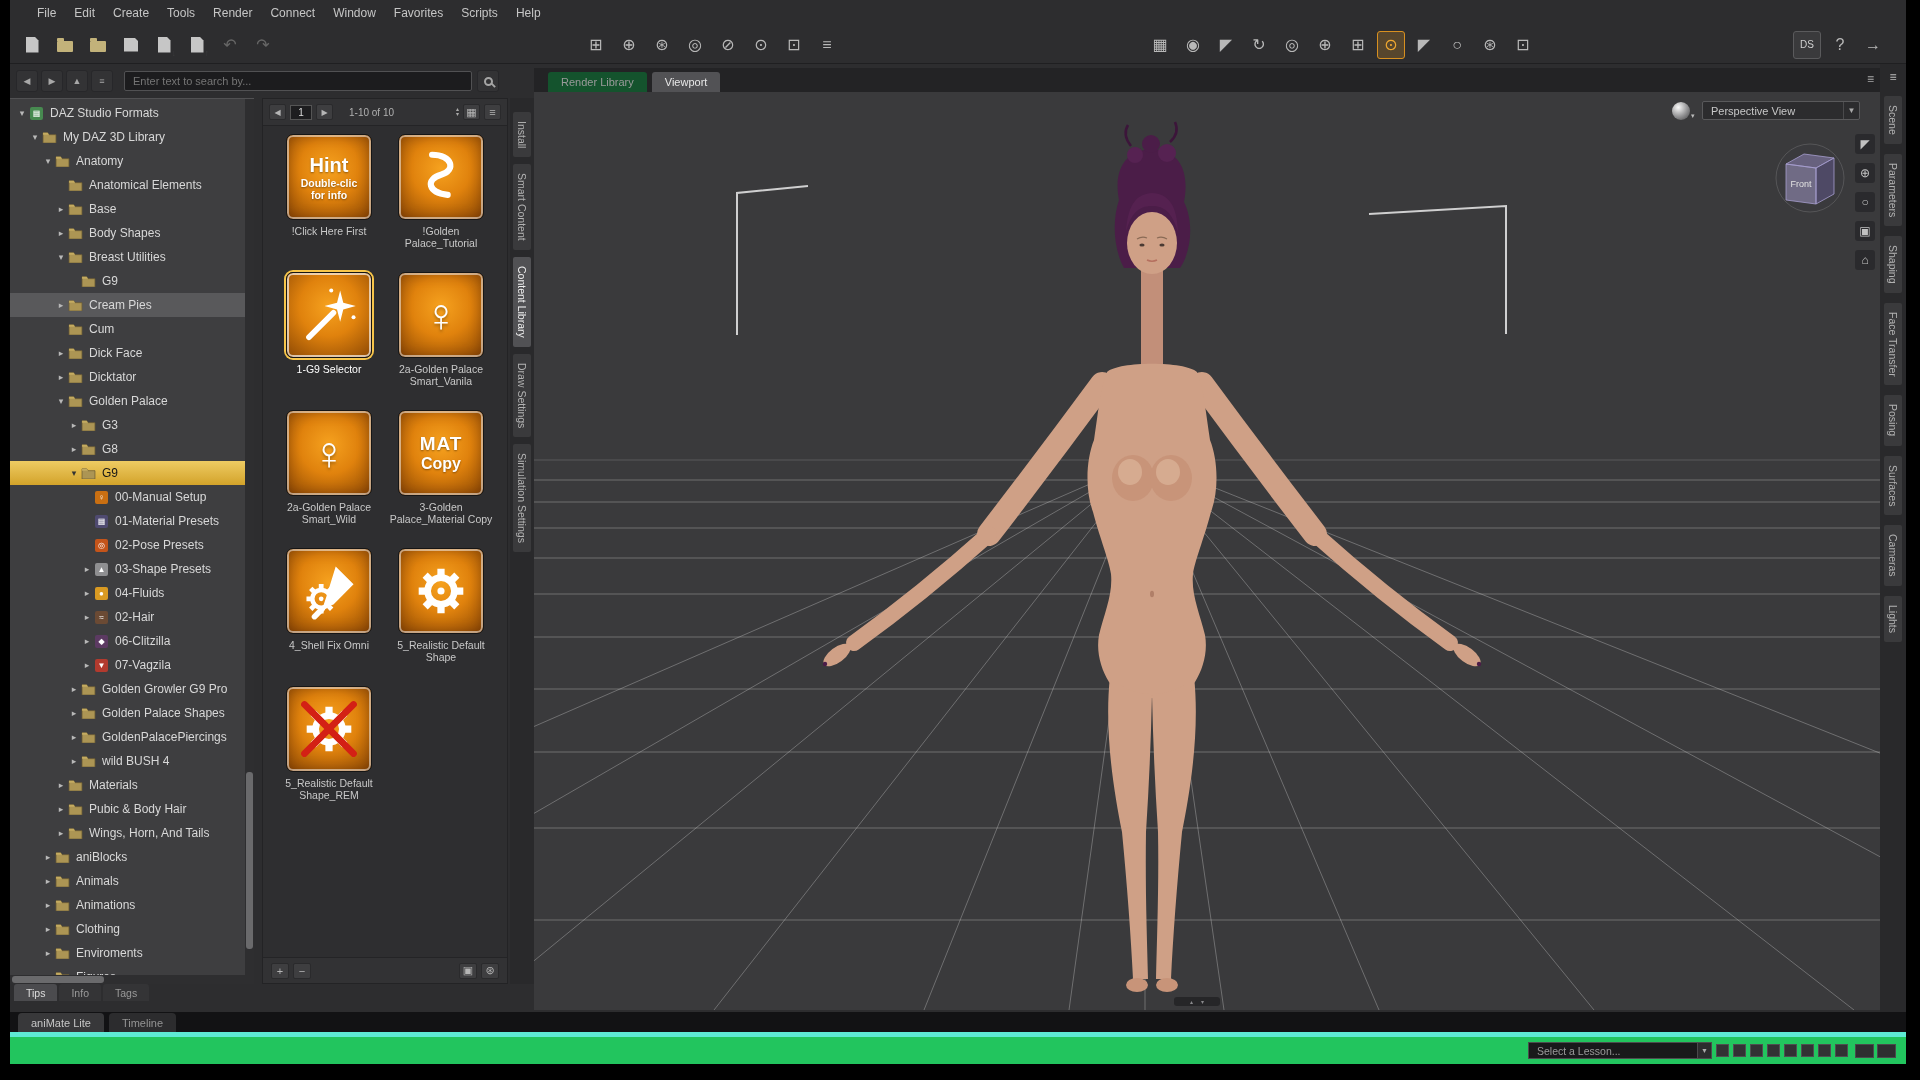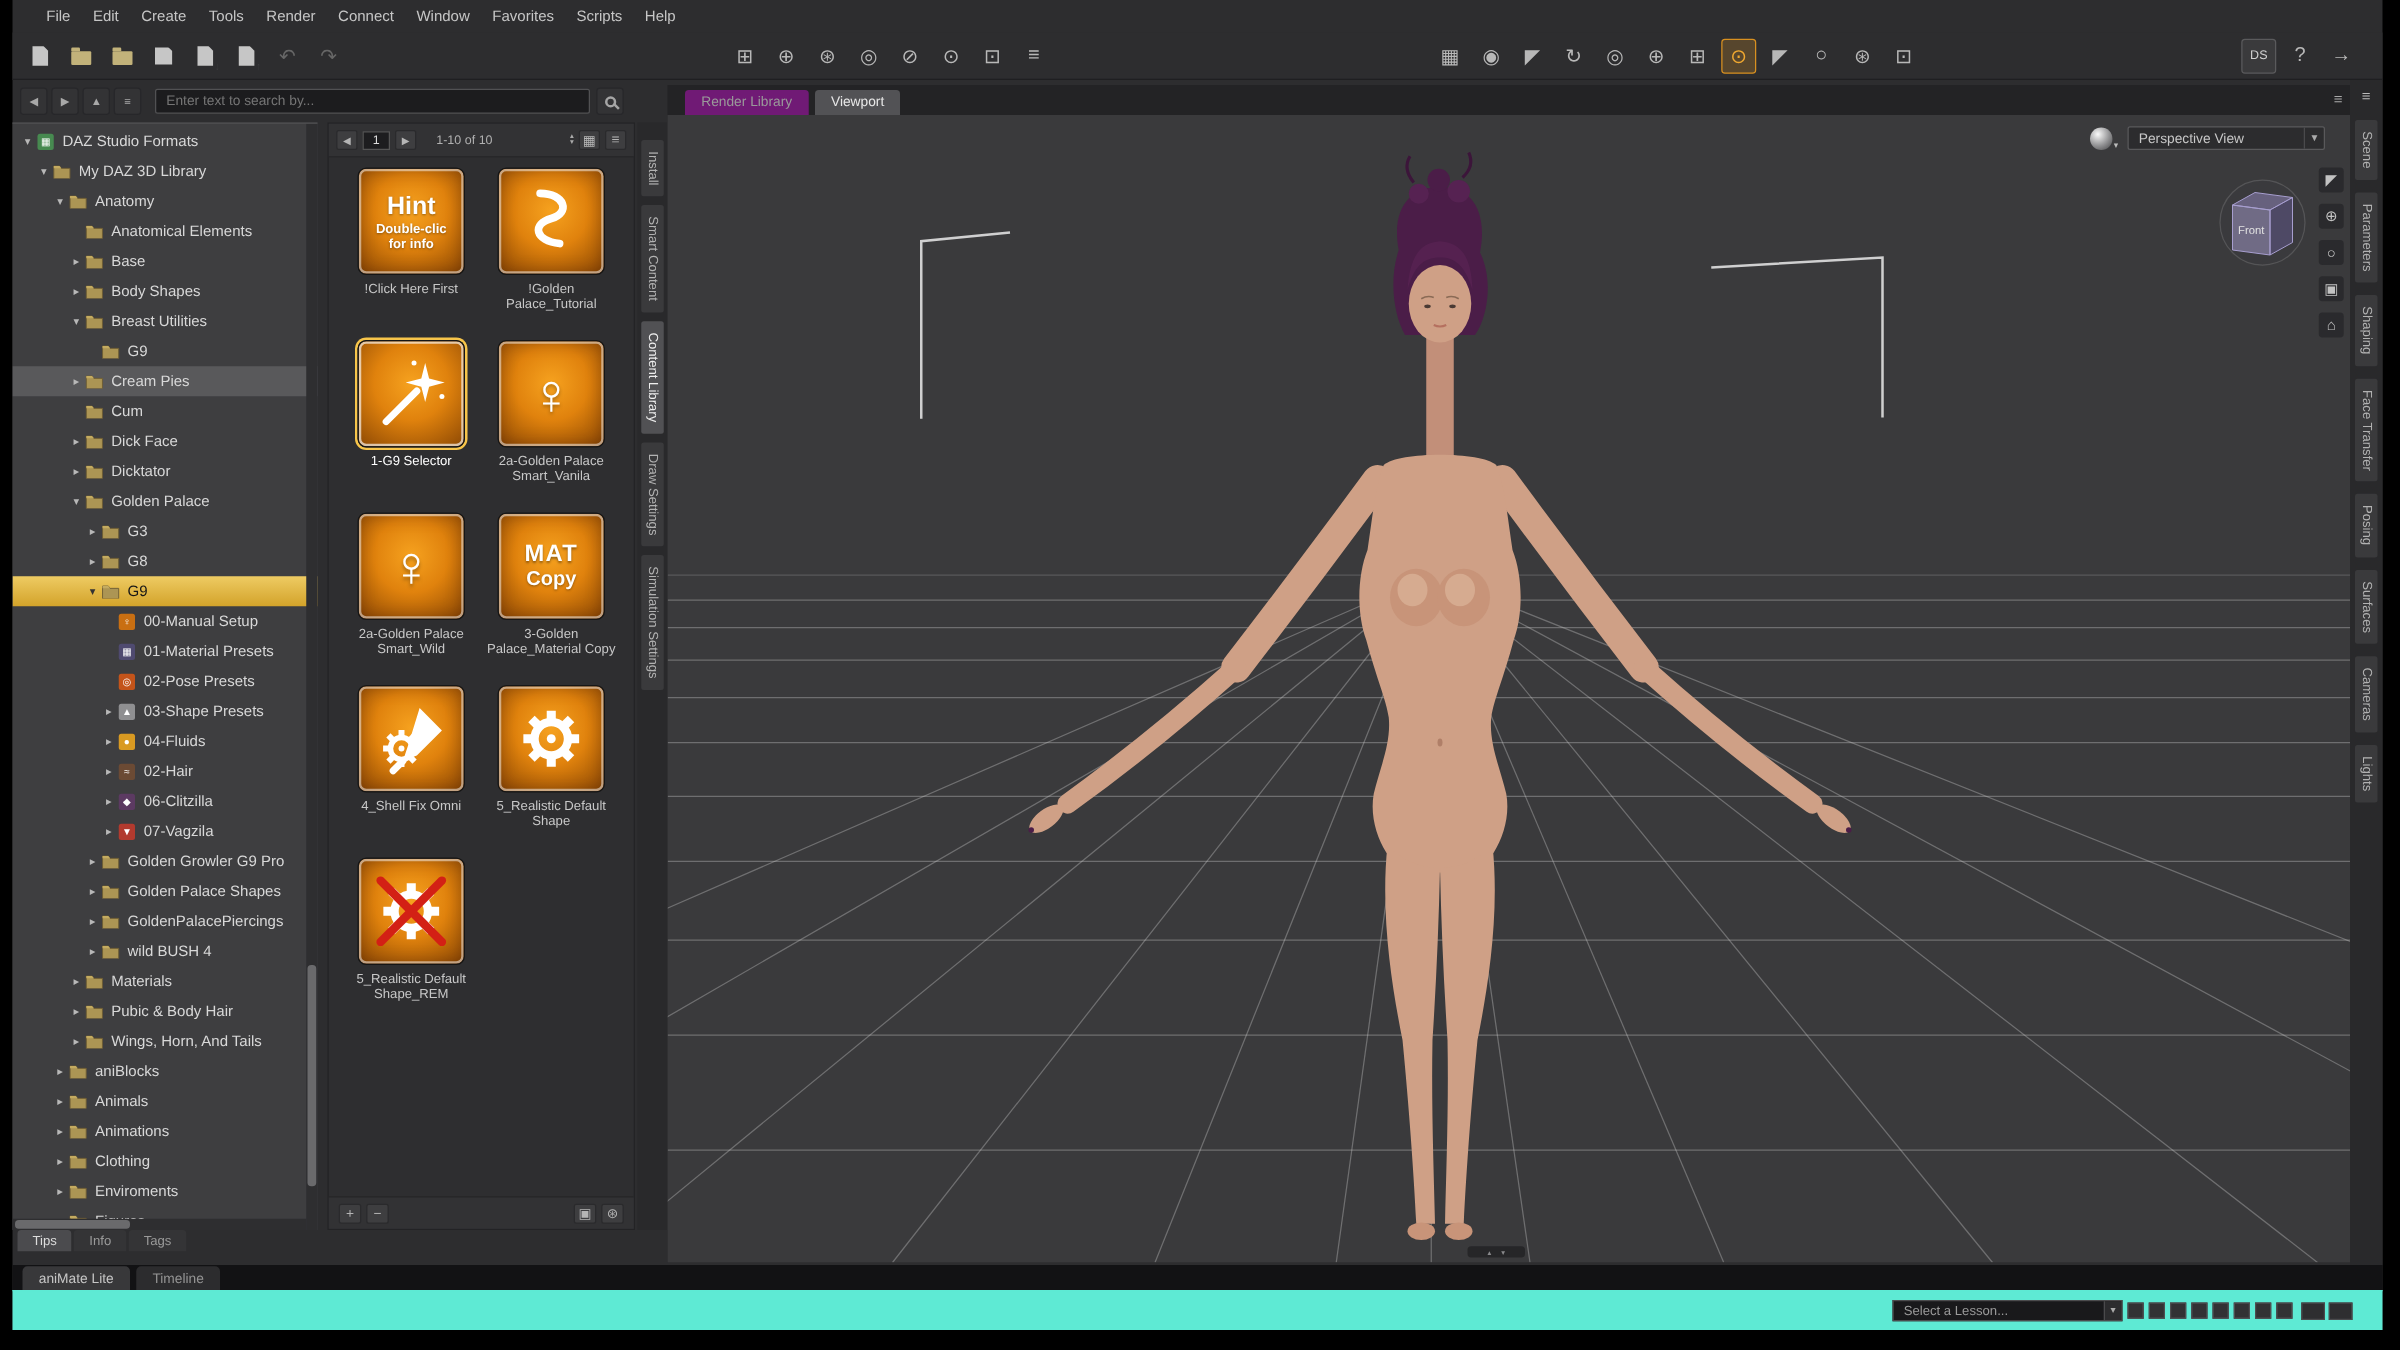--- a/index.html
+++ b/index.html
@@ -97,21 +97,21 @@
     display:flex;flex-direction:column;align-items:center;padding-top:14px;gap:7px}
   #right-strip{position:absolute;left:1870px;top:64px;width:26px;height:948px;background:#29292b;
     display:flex;flex-direction:column;align-items:center;padding-top:6px;gap:10px}
   .vtab{writing-mode:vertical-rl;font-size:10.5px;color:#b2b2b2;background:#3a3a3c;padding:9px 3px;border-radius:2px;flex:none}
   .vtab.active{background:#515154;color:#eee}
   .strip-menu-icon{color:#bbb;font-size:12px;height:16px;flex:none}
 
   
   #viewport-pane{position:absolute;left:524px;top:68px;width:1346px;height:942px;background:#232325}
   #vp-tabbar{height:24px;display:flex;align-items:flex-end;padding-left:14px;gap:5px;position:relative}
-  .vp-tab{height:20px;padding:2px 13px;font-size:11px;border-radius:3px 3px 0 0;background:#701a75;color:#9a9a9a;display:flex;align-items:center}
+  .vp-tab{height:20px;padding:2px 13px;font-size:11px;border-radius:3px 3px 0 0;background:#14532d;color:#9a9a9a;display:flex;align-items:center}
   .vp-tab.active{background:#525255;color:#e8e8e8}
   #vp-tab-menu{position:absolute;right:6px;top:4px;color:#aaa;font-size:12px}
   #vp-content{position:absolute;left:0;top:24px;width:1346px;height:918px;background:#3a3a3c;overflow:hidden}
   svg.scene{position:absolute;left:0;top:0;width:100%;height:100%}
   #shade-sphere{position:absolute;left:1138px;top:10px;width:18px;height:18px;border-radius:50%;
     background:radial-gradient(circle at 35% 30%, #fafafa, #909092 55%, #3f3f41)}
   #shade-caret{position:absolute;left:1157px;top:20px;font-size:7px;color:#bbb}
   #view-select{position:absolute;left:1168px;top:9px;width:158px;height:19px;background:#2c2c2e;border:1px solid #59595b;
     border-radius:2px;display:flex;align-items:center;font-size:11px;color:#c8c8c8;padding-left:8px}
   #view-select .caret{margin-left:auto;width:16px;height:100%;display:flex;align-items:center;justify-content:center;
@@ -121,22 +121,22 @@
   .vst{width:20px;height:20px;background:rgba(30,30,32,.55);border-radius:3px;color:#c2c2c2;font-size:12px;
     display:flex;align-items:center;justify-content:center}
   #vp-splitter{position:absolute;left:640px;bottom:4px;width:46px;height:9px;background:#262628;border-radius:3px;
     display:flex;align-items:center;justify-content:center;gap:8px;color:#8a8a8c;font-size:6px}
 
   
   #bottom-dock{position:absolute;left:0;top:1012px;width:100%;height:20px;background:#121214;
     display:flex;align-items:flex-end;padding-left:8px;gap:5px}
   .bd-tab{height:19px;padding:2px 13px;font-size:11px;border-radius:4px 4px 0 0;background:#38383a;color:#c6c6c6;display:flex;align-items:center}
   .bd-tab.inactive{background:#2c2c2e;color:#949494}
-  #status-bar{position:absolute;left:0;top:1032px;width:100%;height:32px;background:#5eead4;border-top:1px solid #5eead4;
-    display:flex;align-items:center;justify-content:flex-end;padding-right:24px;gap:4px}
+  #status-bar{position:absolute;left:0;top:1032px;width:100%;height:32px;background:#22c55e;border-top:5px solid #5eead4;
+    display:flex;align-items:center;justify-content:flex-end;padding-right:10px;gap:4px}
   #lesson-select{width:184px;height:17px;background:#19191b;border:1px solid #4c4c4e;display:flex;align-items:center;
     font-size:10.5px;color:#9a9a9a;padding-left:8px}
   #lesson-select .caret{margin-left:auto;width:14px;height:100%;background:#2c2c2e;border-left:1px solid #4a4a4c;
     display:flex;align-items:center;justify-content:center;font-size:7px;color:#aaa}
   .lesson-sq{width:13px;height:13px;background:#323234;border:1px solid #4e4e50}
   .status-ic{width:19px;height:14px;background:#2e2e30;border:1px solid #4a4a4c;margin-left:3px}
 </style>
 </head>
 <body>
 

